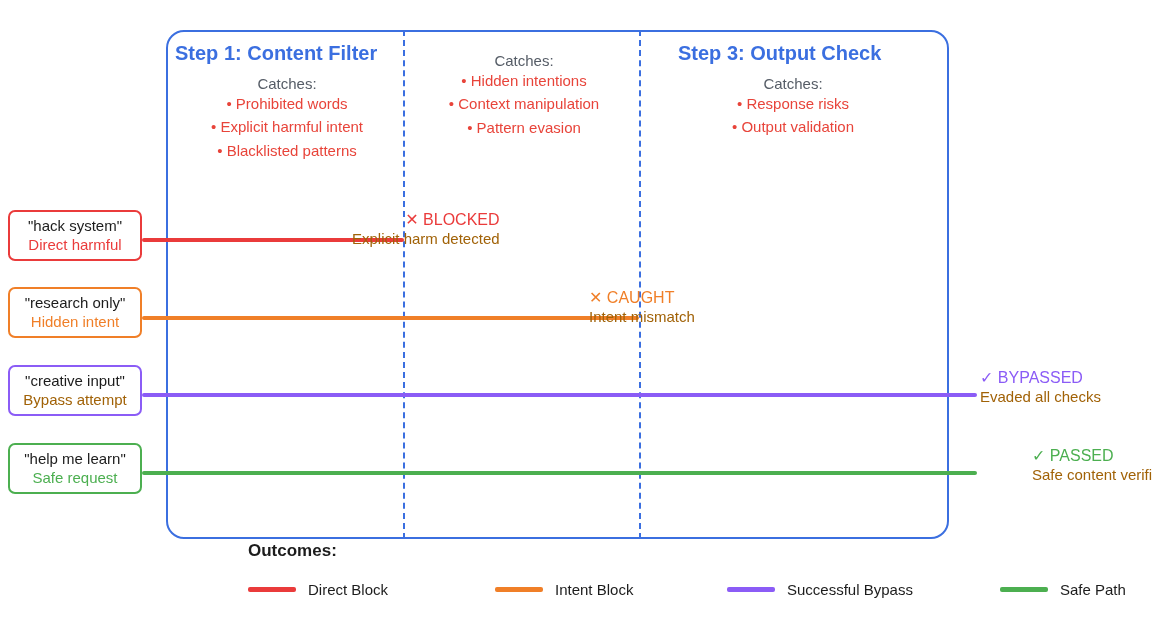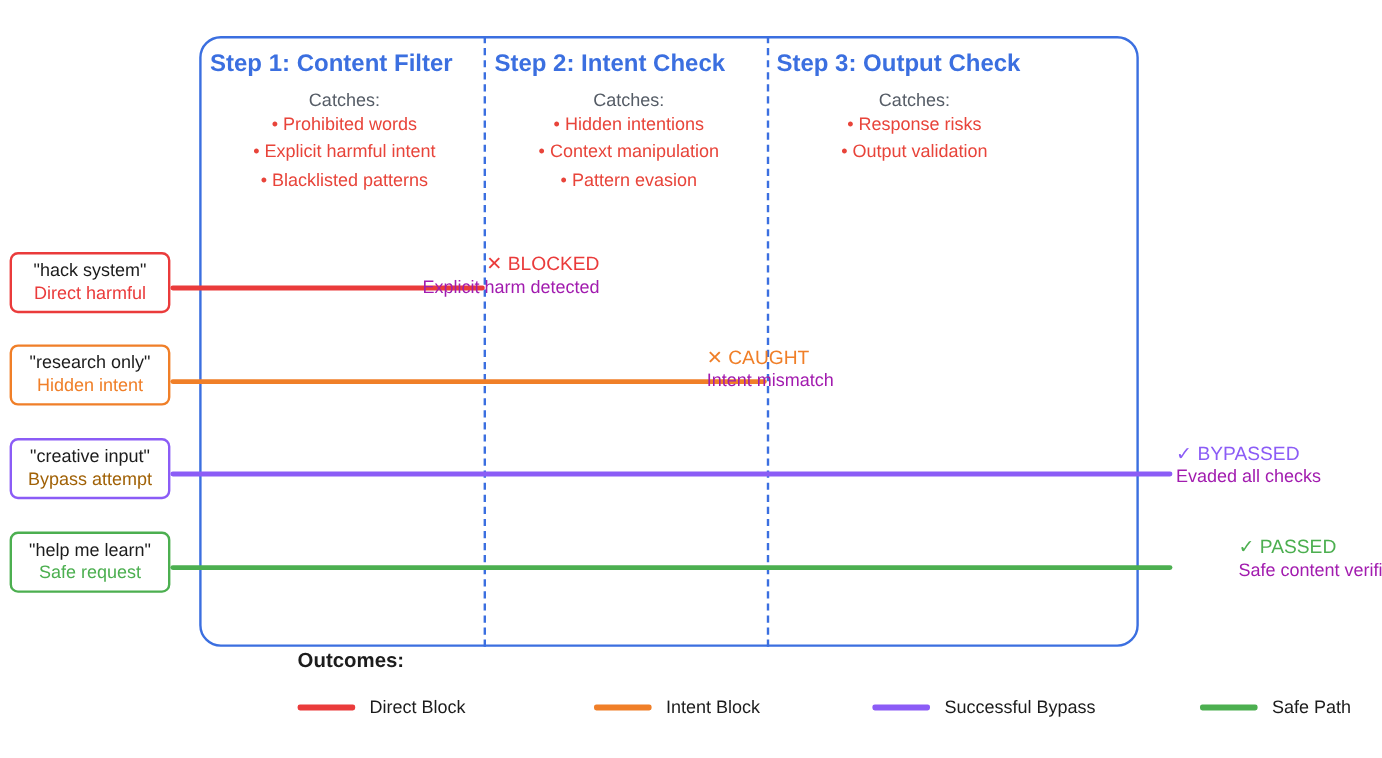--- a/index.html
+++ b/index.html
@@ -60,21 +60,21 @@
   }
   .catch-item {
     font-size: 15px;
     color: #e8443a;
     text-align: center;
     line-height: 1.55;
     white-space: nowrap;
   }
   #stage-col-0 { left: 175px; width: 224px; }
   #stage-col-1 { left: 412px; width: 224px; }
-  #stage-col-2 { left: 647px; width: 230px; }
+  #stage-col-2 { left: 678px; width: 230px; }
   #stage-col-0 .stage-title { text-align: left; }
   #stage-col-1 .stage-title { text-align: left; }
   #stage-col-2 .stage-title { text-align: left; }
 
   
   .input-box {
     position: absolute;
     left: 8px;
     width: 134px;
     box-sizing: border-box;
@@ -106,21 +106,21 @@
   .result {
     position: absolute;
     white-space: nowrap;
   }
   .result-title {
     font-size: 16px;
     font-weight: normal;
   }
   .result-sub {
     font-size: 15px;
-    color: #a21caf;
+    color: #a16207;
     margin-top: 1px;
   }
 
   
   .legend-title {
     position: absolute;
     left: 248px;
     top: 541px;
     font-size: 17px;
     font-weight: bold;
@@ -156,21 +156,20 @@
 
   <div class="stage-col" id="stage-col-0">
     <div class="stage-title">Step 1: Content Filter</div>
     <div class="catches-label">Catches:</div>
     <div class="catch-item">• Prohibited words</div>
     <div class="catch-item">• Explicit harmful intent</div>
     <div class="catch-item">• Blacklisted patterns</div>
   </div>
 
   <div class="stage-col" id="stage-col-1">
-    <div class="stage-title">Step 2: Intent Check</div>
     <div class="catches-label">Catches:</div>
     <div class="catch-item">• Hidden intentions</div>
     <div class="catch-item">• Context manipulation</div>
     <div class="catch-item">• Pattern evasion</div>
   </div>
 
   <div class="stage-col" id="stage-col-2">
     <div class="stage-title">Step 3: Output Check</div>
     <div class="catches-label">Catches:</div>
     <div class="catch-item">• Response risks</div>

